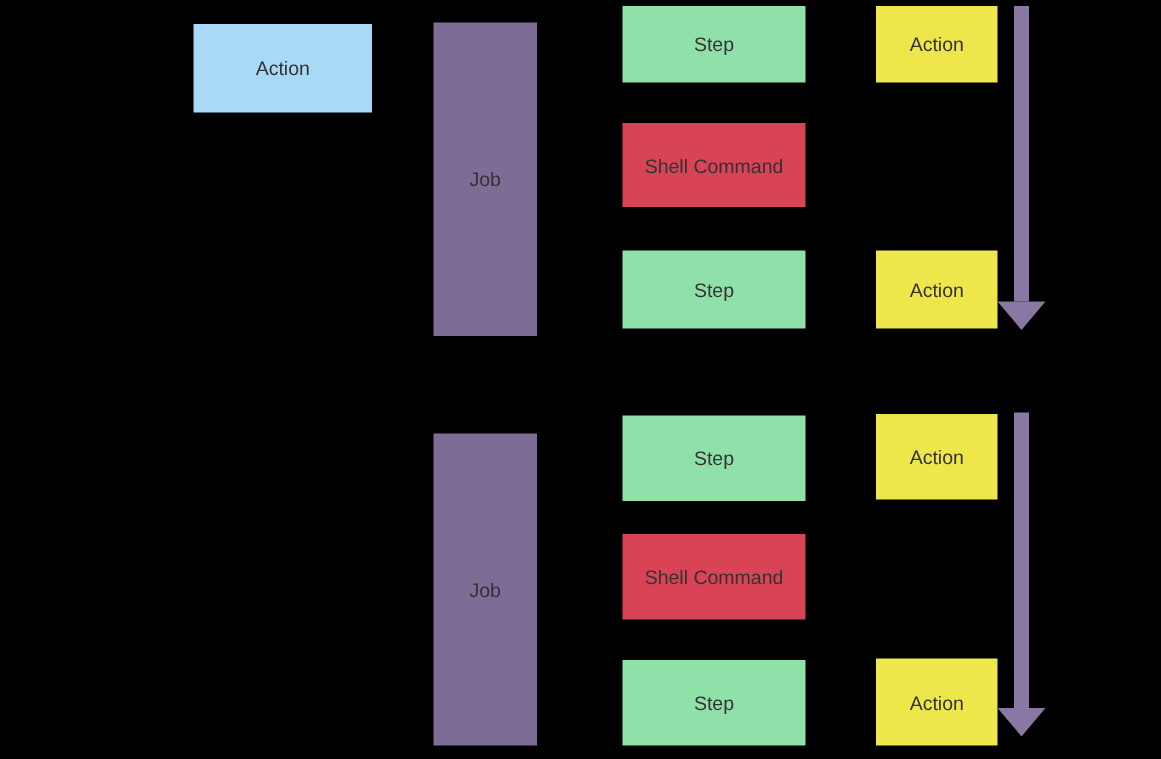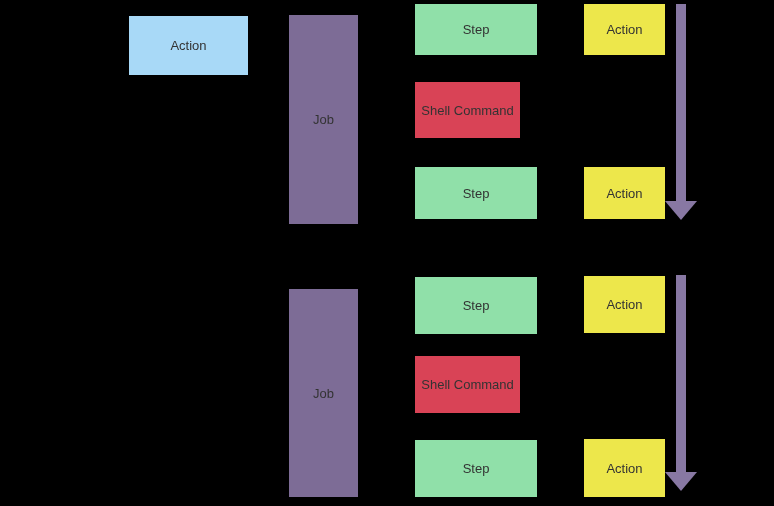--- a/index.html
+++ b/index.html
@@ -26,21 +26,21 @@
   }
   .node span { pointer-events: none; }
 
   .event { left: 129px; top: 16px; width: 119px; height: 59px; background: var(--event, #A8D9F7); }
 
   .job   { left: 289px; width: 69px; background: var(--job, #7D6C96); }
   .job-1 { top: 15px;  height: 209px; }
   .job-2 { top: 289px; height: 208px; }
 
   .step  { left: 415px; width: 122px; background: var(--step, #90E0A9); }
-  .shell { left: 415px; width: 105px; background: var(--shell, #D94356); }
+  .shell { left: 415px; width: 122px; background: var(--shell, #D94356); }
   .step-1-1  { top: 4px;   height: 51px; }
   .shell-1   { top: 82px;  height: 56px; }
   .step-1-2  { top: 167px; height: 52px; }
   .step-2-1  { top: 277px; height: 57px; }
   .shell-2   { top: 356px; height: 57px; }
   .step-2-2  { top: 440px; height: 57px; }
 
   .action { left: 584px; width: 81px; background: var(--action, #EDE74B); }
   .action-1-1 { top: 4px;   height: 51px; }
   .action-1-2 { top: 167px; height: 52px; }

